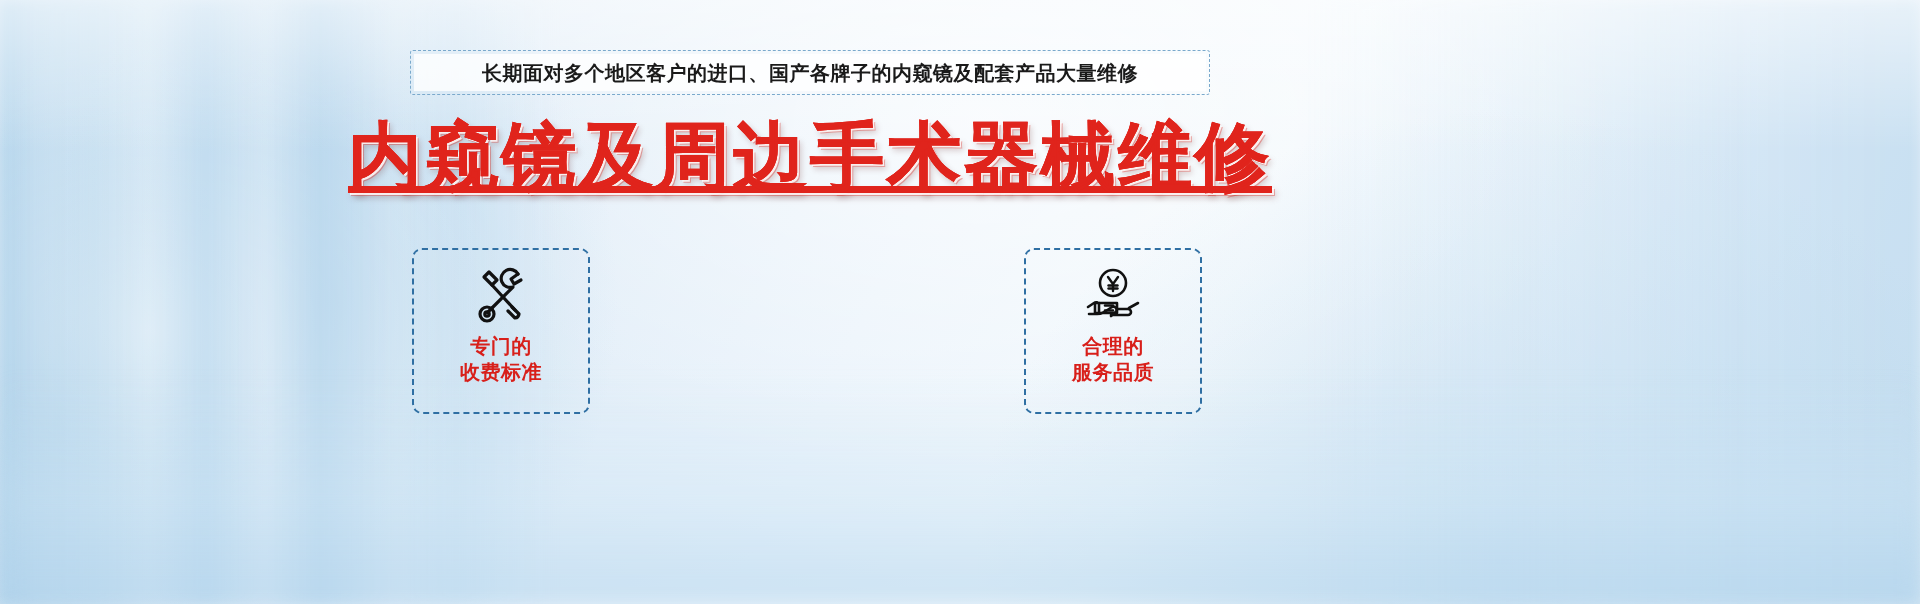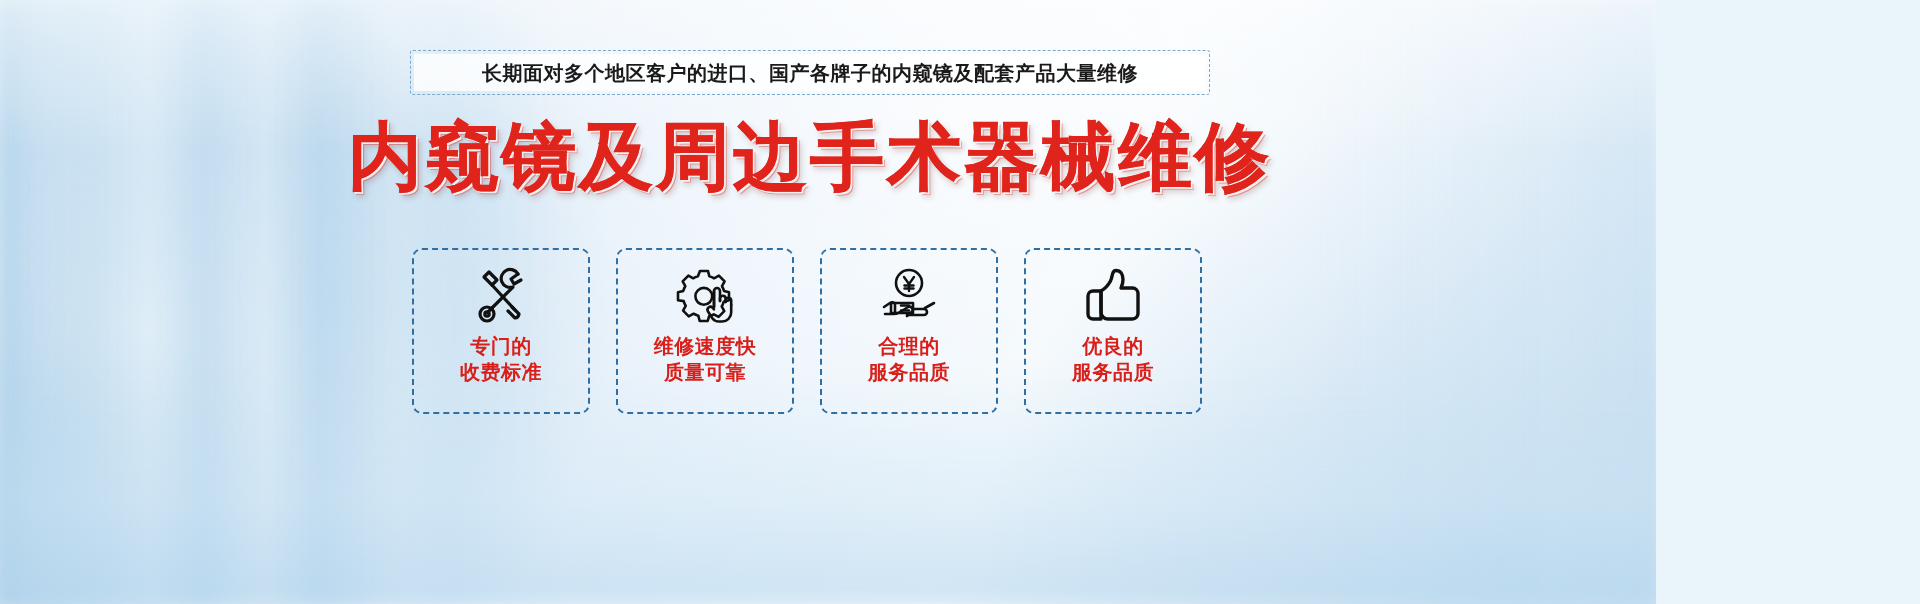--- a/index.html
+++ b/index.html
@@ -11,21 +11,21 @@
     overflow: hidden;
   }
 
   body {
     font-family: "Liberation Sans", "DejaVu Sans", sans-serif;
     background: #eaf4fb;
   }
 
   #banner {
     position: relative;
-    width: 1656px;
+    width: 1920px;
     height: 604px;
     overflow: hidden;
     
     background:
       radial-gradient(ellipse 520px 420px at 150px 330px, rgba(255,255,255,0.55) 0%, rgba(255,255,255,0) 70%),
       radial-gradient(ellipse 400px 520px at 330px 300px, rgba(168,206,232,0.55) 0%, rgba(168,206,232,0) 72%),
       radial-gradient(ellipse 300px 460px at 60px 420px, rgba(150,195,226,0.60) 0%, rgba(150,195,226,0) 70%),
       radial-gradient(ellipse 700px 600px at 1500px 560px, rgba(178,212,236,0.50) 0%, rgba(178,212,236,0) 75%),
       radial-gradient(ellipse 900px 500px at 980px 120px, rgba(255,255,255,0.70) 0%, rgba(255,255,255,0) 72%),
       linear-gradient(115deg, #cfe4f3 0%, #dceaf6 22%, #eaf3fb 46%, #f2f8fc 62%, #e6f0f9 80%, #d9e9f5 100%);
@@ -119,20 +119,21 @@
     font-size: 74px;
     font-weight: 900;
     color: #e0241c;
     letter-spacing: 3px;
     line-height: 1.05;
     white-space: nowrap;
     text-shadow:
       2px 2px 0 rgba(255,255,255,0.85),
       3px 3px 0 rgba(224,36,28,0.35),
       4px 5px 6px rgba(90,20,15,0.22);
+    text-decoration: underline;
     -webkit-text-stroke: 0.5px #e0241c;
   }
 
   
   #cards {
     position: absolute;
     left: 412px;
     top: 248px;
     width: 790px;
     height: 166px;
@@ -205,39 +206,20 @@
             <path d="M22 41 L17.5 45.5"></path>
             <circle cx="17" cy="47" r="2.2"></circle>
           </svg>
         </div>
         <div class="card-label">
           <span>专门的</span>
           <span class="l2">收费标准</span>
         </div>
       </div>
 
-      <div class="card">
-        <div class="card-icon">
-          <svg width="62" height="58" viewBox="0 0 62 58" fill="none" stroke="#111" stroke-width="2.6" stroke-linecap="round" stroke-linejoin="round">
-
-            <path d="M26 4 h8 l1.4 5.3 a17 17 0 0 1 4.7 2 l4.8-2.6 5.7 5.7 -2.6 4.8 a17 17 0 0 1 2 4.7 L55 25.3 v8 l-5.3 1.4 a17 17 0 0 1-2 4.7 l2.6 4.8 -5.7 5.7 -4.8-2.6 a17 17 0 0 1-4.7 2 L33.7 54 h-8 l-1.4-5.3 a17 17 0 0 1-4.7-2 l-4.8 2.6 -5.7-5.7 2.6-4.8 a17 17 0 0 1-2-4.7 L4 33.3 v-8 l5.3-1.4 a17 17 0 0 1 2-4.7 L8.7 14.4 l5.7-5.7 4.8 2.6 a17 17 0 0 1 4.7-2 Z"></path>
-            <circle cx="29.8" cy="29.3" r="8.4"></circle>
-
-            <path d="M40 24 v16" fill="#fff"></path>
-            <path d="M40 40 v-16 a3 3 0 0 1 6 0 v10"></path>
-            <path d="M46 34 v-2.5 a2.8 2.8 0 0 1 5.6 0 V35"></path>
-            <path d="M51.6 35 v-1.5 a2.8 2.8 0 0 1 5.6 0 V38"></path>
-            <path d="M57.2 38 v7.5 a9 9 0 0 1-9 9 h-3.5 a8 8 0 0 1-6.4-3.2 L34 44.5 a3 3 0 0 1 4.6-3.8 L40 42.3"></path>
-          </svg>
-        </div>
-        <div class="card-label">
-          <span>维修速度快</span>
-          <span class="l2">质量可靠</span>
-        </div>
-      </div>
 
       <div class="card">
         <div class="card-icon">
           <svg width="64" height="58" viewBox="0 0 64 58" fill="none" stroke="#111" stroke-width="2.6" stroke-linecap="round" stroke-linejoin="round">
 
             <circle cx="32" cy="16" r="13"></circle>
             <g stroke-width="2.4">
               <path d="M27 10 L32 17 L37 10"></path>
               <path d="M32 17 V24"></path>
               <path d="M27.5 18.5 H36.5"></path>
@@ -253,28 +235,16 @@
             <path d="M8 47 h8 a14 14 0 0 0 8-2.5 l7-4.5 a3.2 3.2 0 0 1 4 4.8 L30 49"></path>
             <path d="M48 41 l9-5"></path>
           </svg>
         </div>
         <div class="card-label">
           <span>合理的</span>
           <span class="l2">服务品质</span>
         </div>
       </div>
 
-      <div class="card">
-        <div class="card-icon">
-          <svg width="62" height="58" viewBox="0 0 62 58" fill="none" stroke="#111" stroke-width="3.4" stroke-linecap="round" stroke-linejoin="round">
-            <path d="M19 24 C19 24 25 20.5 28.5 14 C31 9.2 29.5 3.5 34 3.5 C38.5 3.5 41 7.5 41 12.5 C41 17 39 21 39 21 h11.5 A5.5 5.5 0 0 1 56 26.5 v20 A5.5 5.5 0 0 1 50.5 52 H26 a7 7 0 0 1-7-7 Z"></path>
-            <path d="M19 24 H11 a5 5 0 0 0-5 5 v18 a5 5 0 0 0 5 5 h8 Z"></path>
-          </svg>
-        </div>
-        <div class="card-label">
-          <span>优良的</span>
-          <span class="l2">服务品质</span>
-        </div>
-      </div>
 
     </div>
   </div>
 </div>
 
 </body></html>

